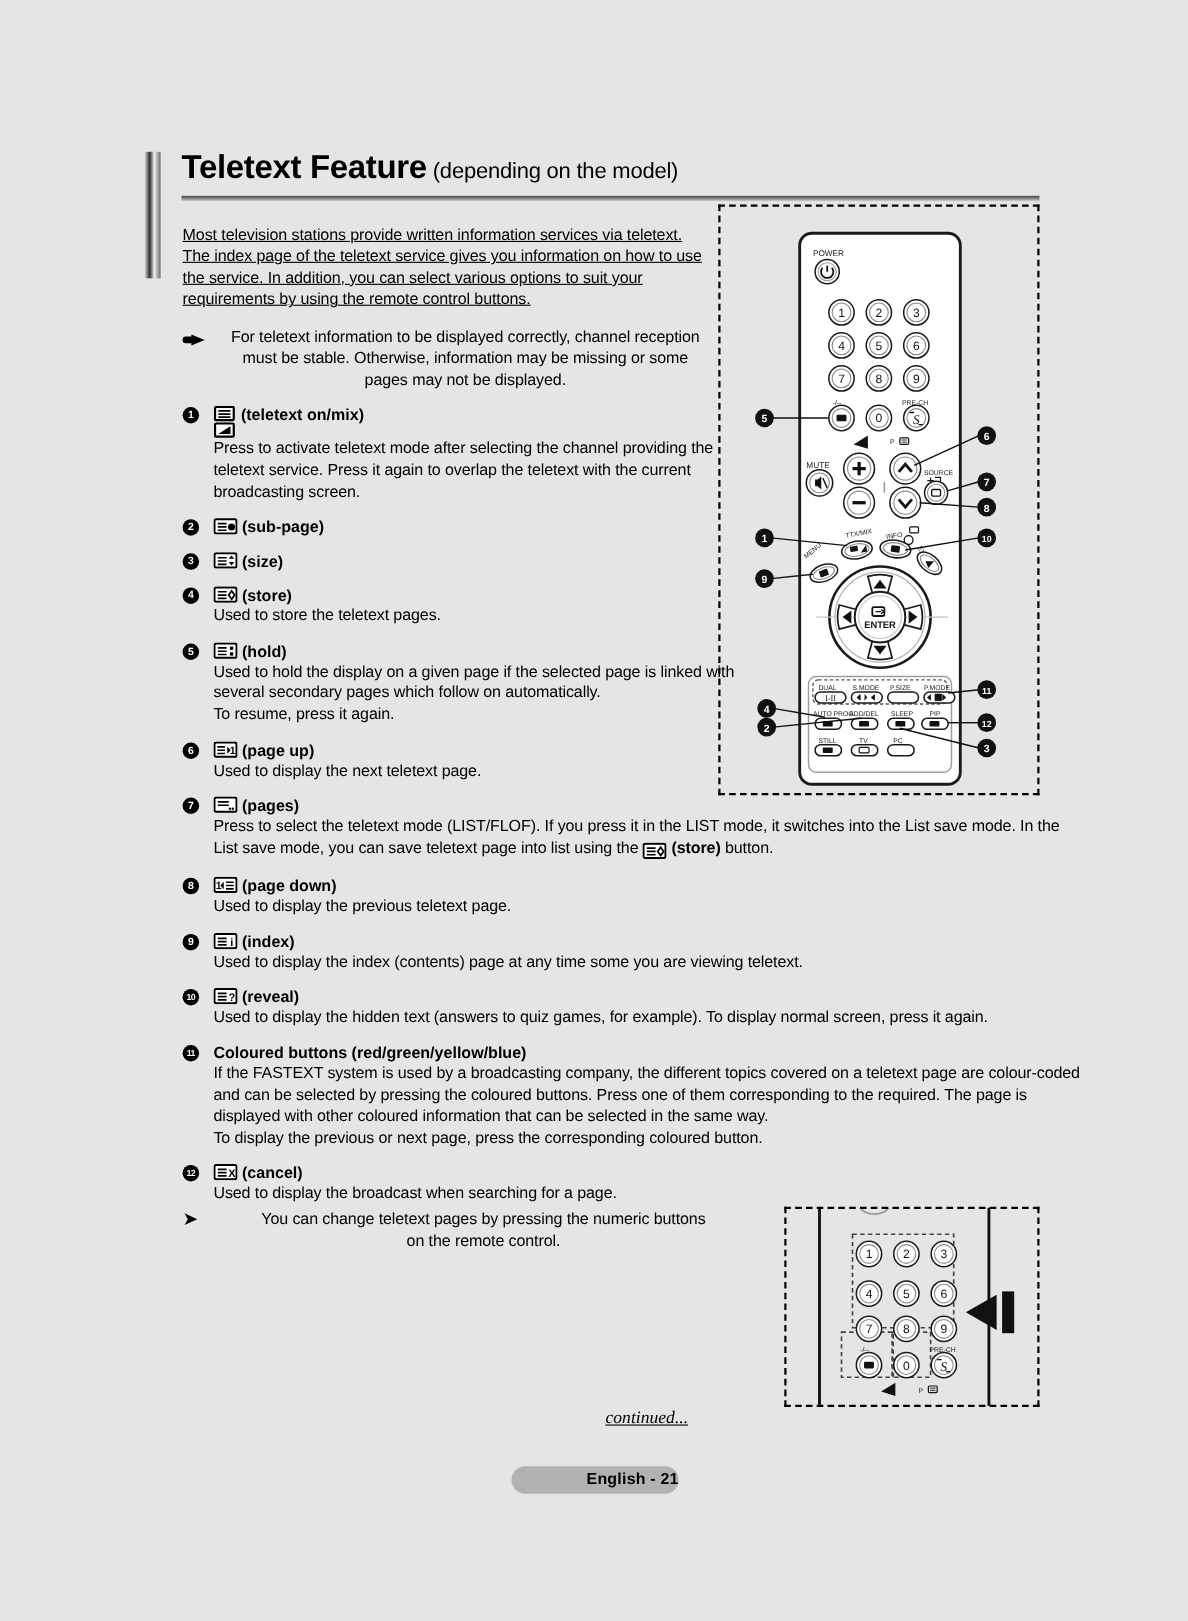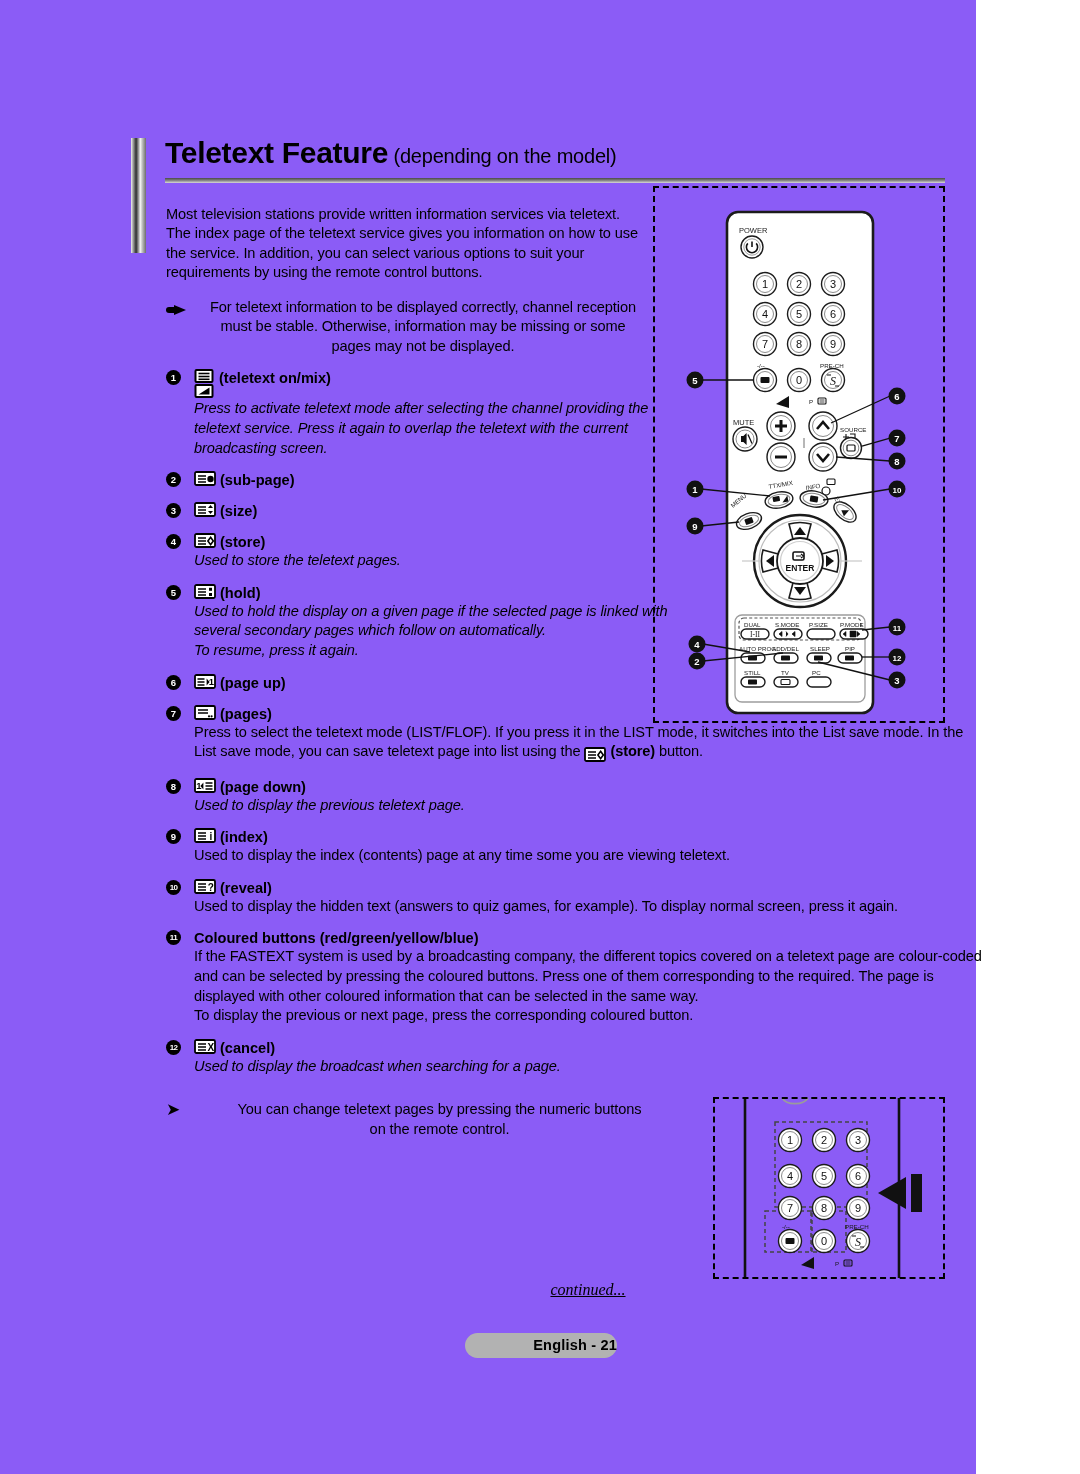--- a/index.html
+++ b/index.html
@@ -13,22 +13,22 @@
     position: relative;
     font-family: "Liberation Sans", sans-serif;
     color: #000000;
     overflow: hidden;
   }
 
   
   #page {
     position: absolute;
     left: 0; top: 0;
-    width: 976px; height: 1474px;
-    background: #8b5cf6;
+    width: 1080px; height: 1474px;
+    background: #e5e5e5;
   }
 
   
   .header-wrap {
     position: absolute;
     left: 131px;
     top: 138px;
     width: 814px;
     height: 48px;
   }
@@ -72,20 +72,21 @@
     left: 166px;
     top: 190px;
     width: 800px;
   }
 
   .intro-p {
     width: 478px;
     font-size: 14.6px;
     line-height: 19.6px;
     letter-spacing: -0.1px;
+    text-decoration: underline;
   }
 
   .note-row {
     display: flex;
     width: 478px;
     margin-top: 13px;
   }
   .note-icon {
     width: 36px;
     flex: 0 0 36px;
@@ -176,21 +177,21 @@
   .bullet-num .circ.wide { font-size: 8px; letter-spacing: -0.6px; }
 
   .item-label { white-space: nowrap; }
   .item-body {
     margin-left: 28px;
     font-size: 14.6px;
     font-weight: normal;
     line-height: 19.6px;
     letter-spacing: -0.1px;
   }
-  .item-body.narrow { width: 478px; font-style: italic; }
+  .item-body.narrow { width: 478px; }
   .item-body.wide   { width: 790px; }
 
   
   .tticon {
     display: inline-block;
     vertical-align: -3px;
     margin-right: 4px;
   }
   .tticon svg { display: block; }
   .tticon.stacked { vertical-align: -9px; margin-right: 5px; }
@@ -367,20 +368,21 @@
             <rect x="1" y="1" width="20" height="13" fill="#fff" stroke="#000" stroke-width="1.8" rx="1.5"></rect>
             <line x1="3.5" y1="5" x2="10.5" y2="5" stroke="#000" stroke-width="1.5"></line>
             <line x1="3.5" y1="8" x2="10.5" y2="8" stroke="#000" stroke-width="1.5"></line>
             <line x1="3.5" y1="11" x2="10.5" y2="11" stroke="#000" stroke-width="1.5"></line>
             <path d="M12.6 4.6 L15.6 8 L12.6 11.4 Z" fill="#000"></path>
             <text x="17.5" y="11.4" font-family="Liberation Sans, sans-serif" font-size="9.5" font-weight="bold" text-anchor="middle" fill="#000">1</text>
           </svg>
         </span>
         <span class="item-label">(page up)</span>
       </div>
+      <div class="item-body narrow">Used to display the next teletext page.</div>
     </div>
 
     <div class="item">
       <div class="item-head">
         <span class="bullet-num">
             <span class="circ">7</span>
           </span>
         <span class="tticon">
           <svg width="22" height="15" viewBox="0 0 22 15">
             <rect x="1" y="1" width="20" height="13" fill="#fff" stroke="#000" stroke-width="1.8" rx="1.5"></rect>
@@ -484,21 +486,21 @@
             <line x1="4" y1="8" x2="12" y2="8" stroke="#000" stroke-width="1.5"></line>
             <line x1="4" y1="11" x2="12" y2="11" stroke="#000" stroke-width="1.5"></line>
             <text x="16.8" y="11.6" font-family="Liberation Sans, sans-serif" font-size="10" font-weight="bold" text-anchor="middle" fill="#000">X</text>
           </svg>
         </span>
         <span class="item-label">(cancel)</span>
       </div>
       <div class="item-body narrow">Used to display the broadcast when searching for a page.</div>
     </div>
 
-    <div class="note-row" style="margin-top:24px;gap:33px;">
+    <div class="note-row" style="margin-top:4px;gap:33px;">
       <div class="note-icon"><span class="arrow-glyph"></span></div>
       <div class="note-body">You can change teletext pages by pressing the numeric buttons on the remote control.</div>
     </div>
 
   </div>
 
   <div id="remote-top-box" class="remote-box"></div>
   <svg class="remote-svg" width="1080" height="1474" viewBox="0 0 1080 1474" style="pointer-events:none;">
     <defs>
       <style type="text/css">

